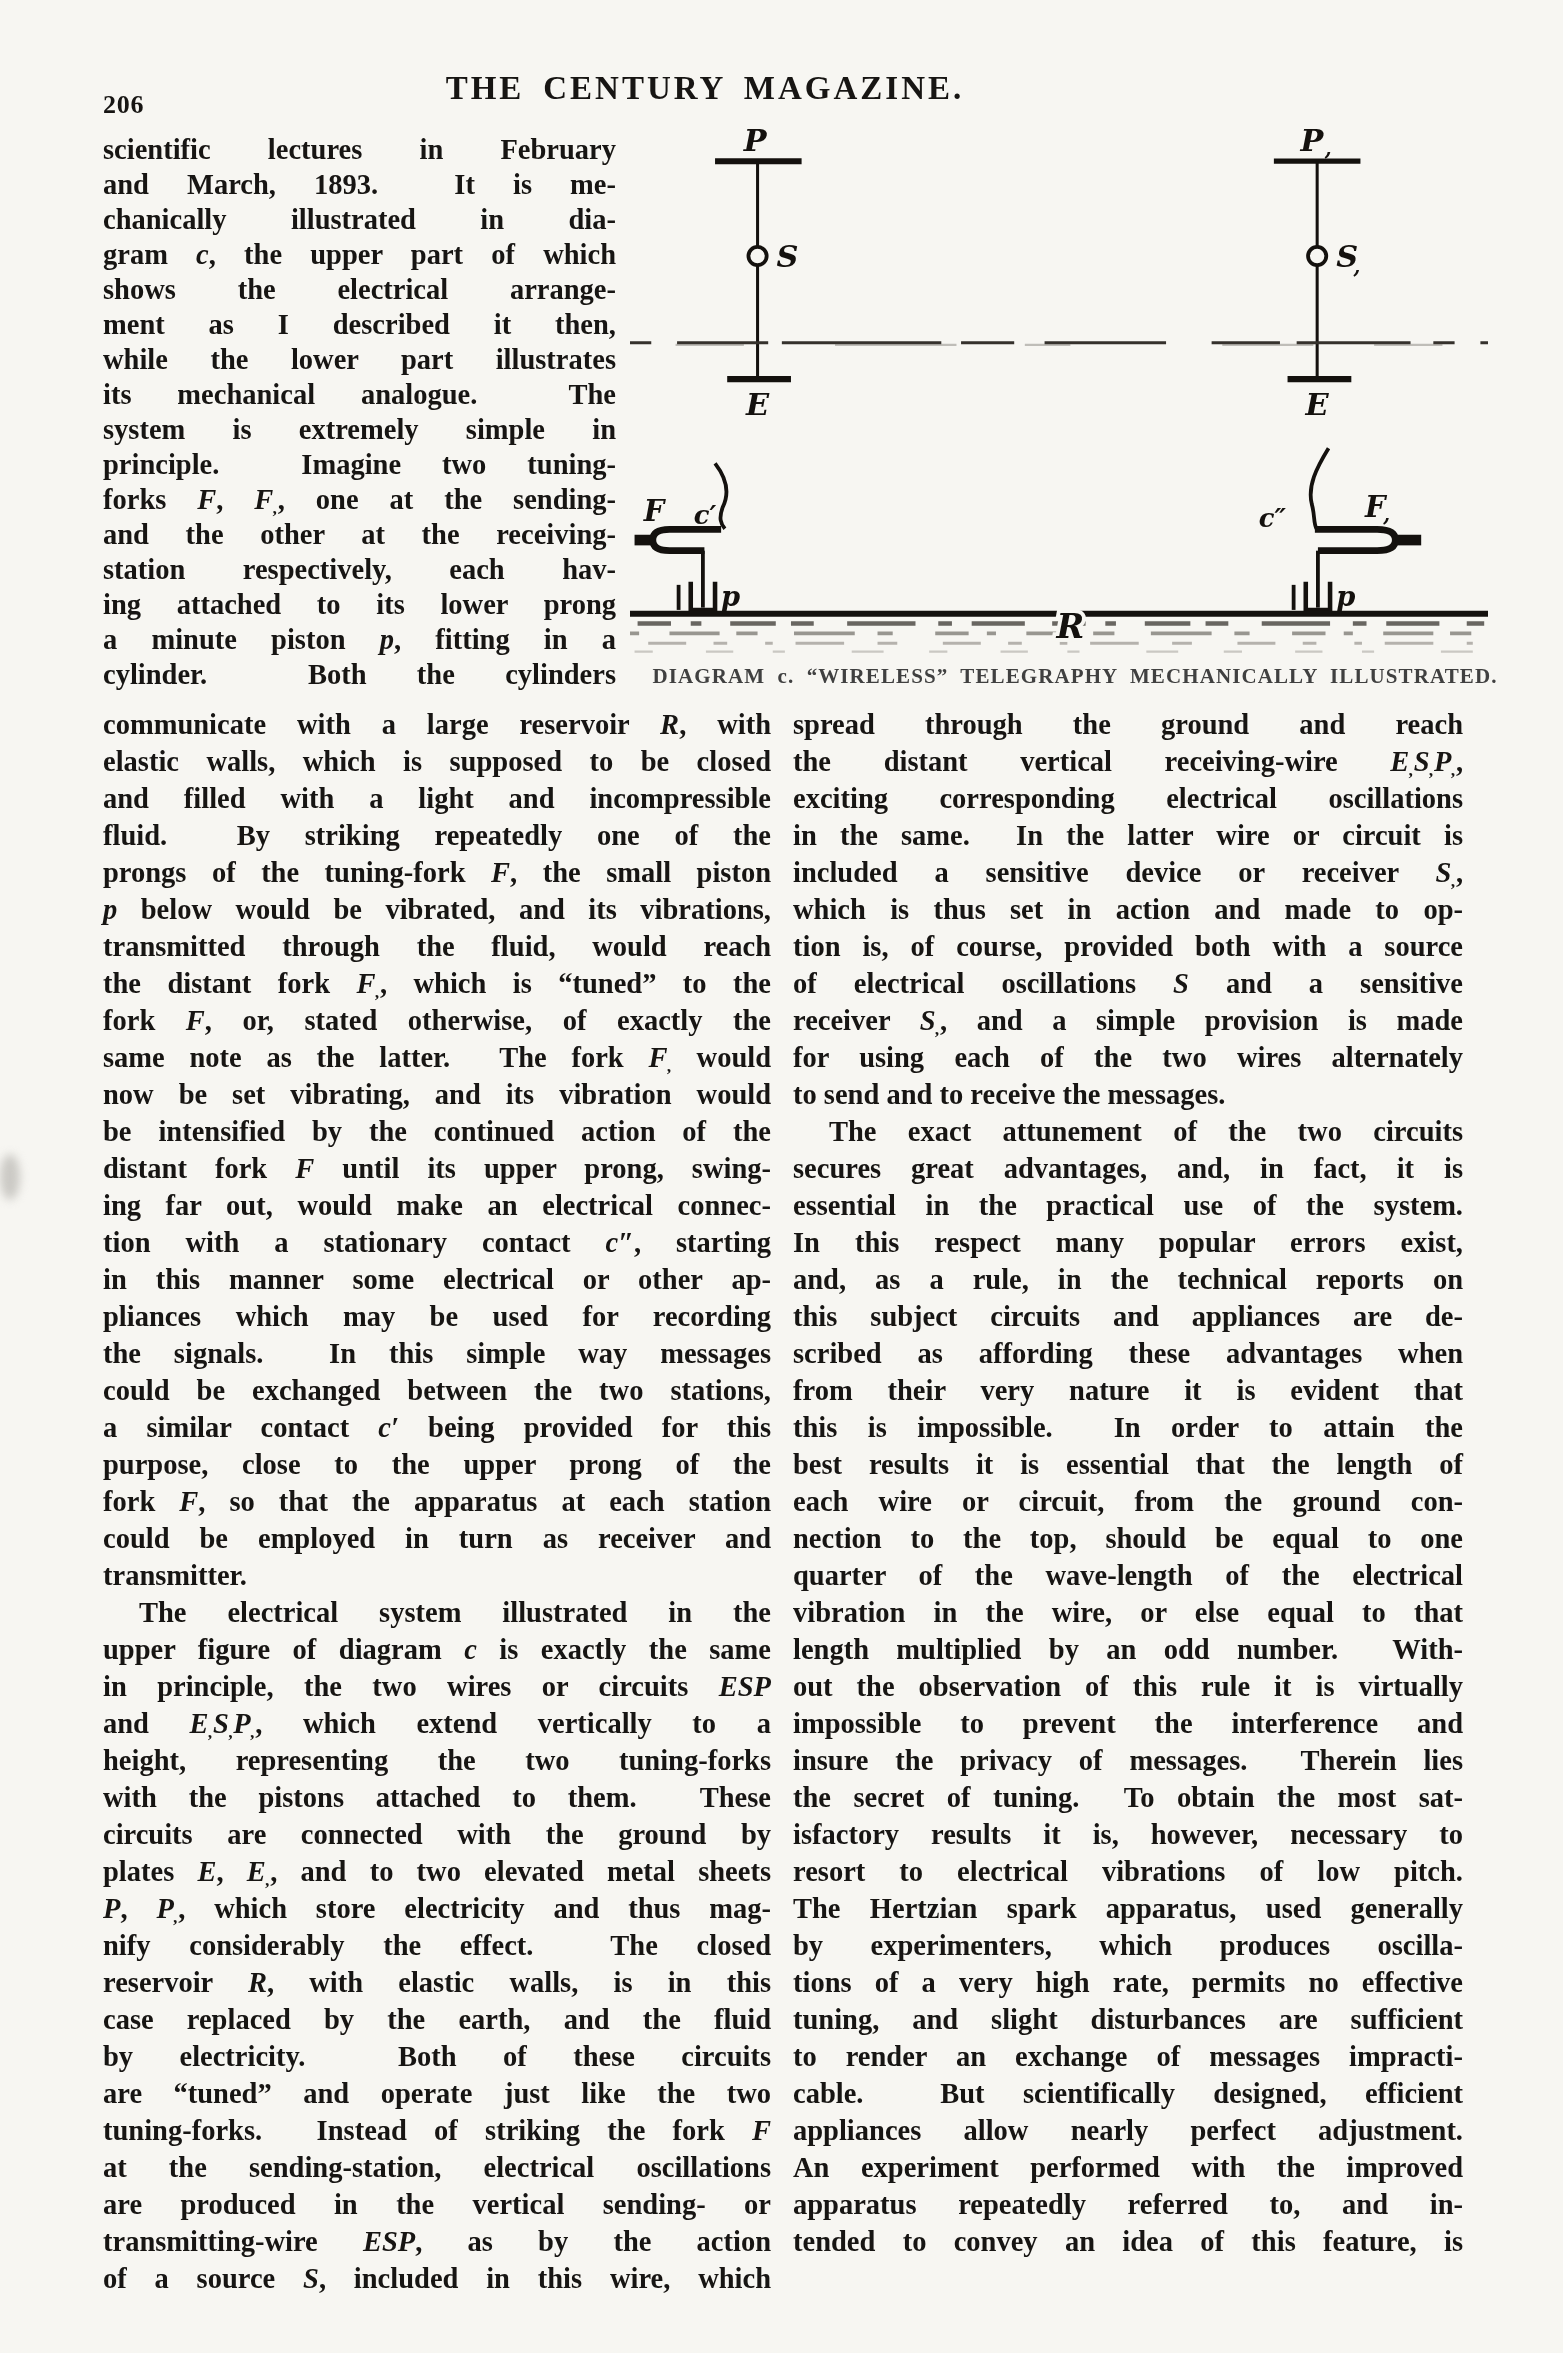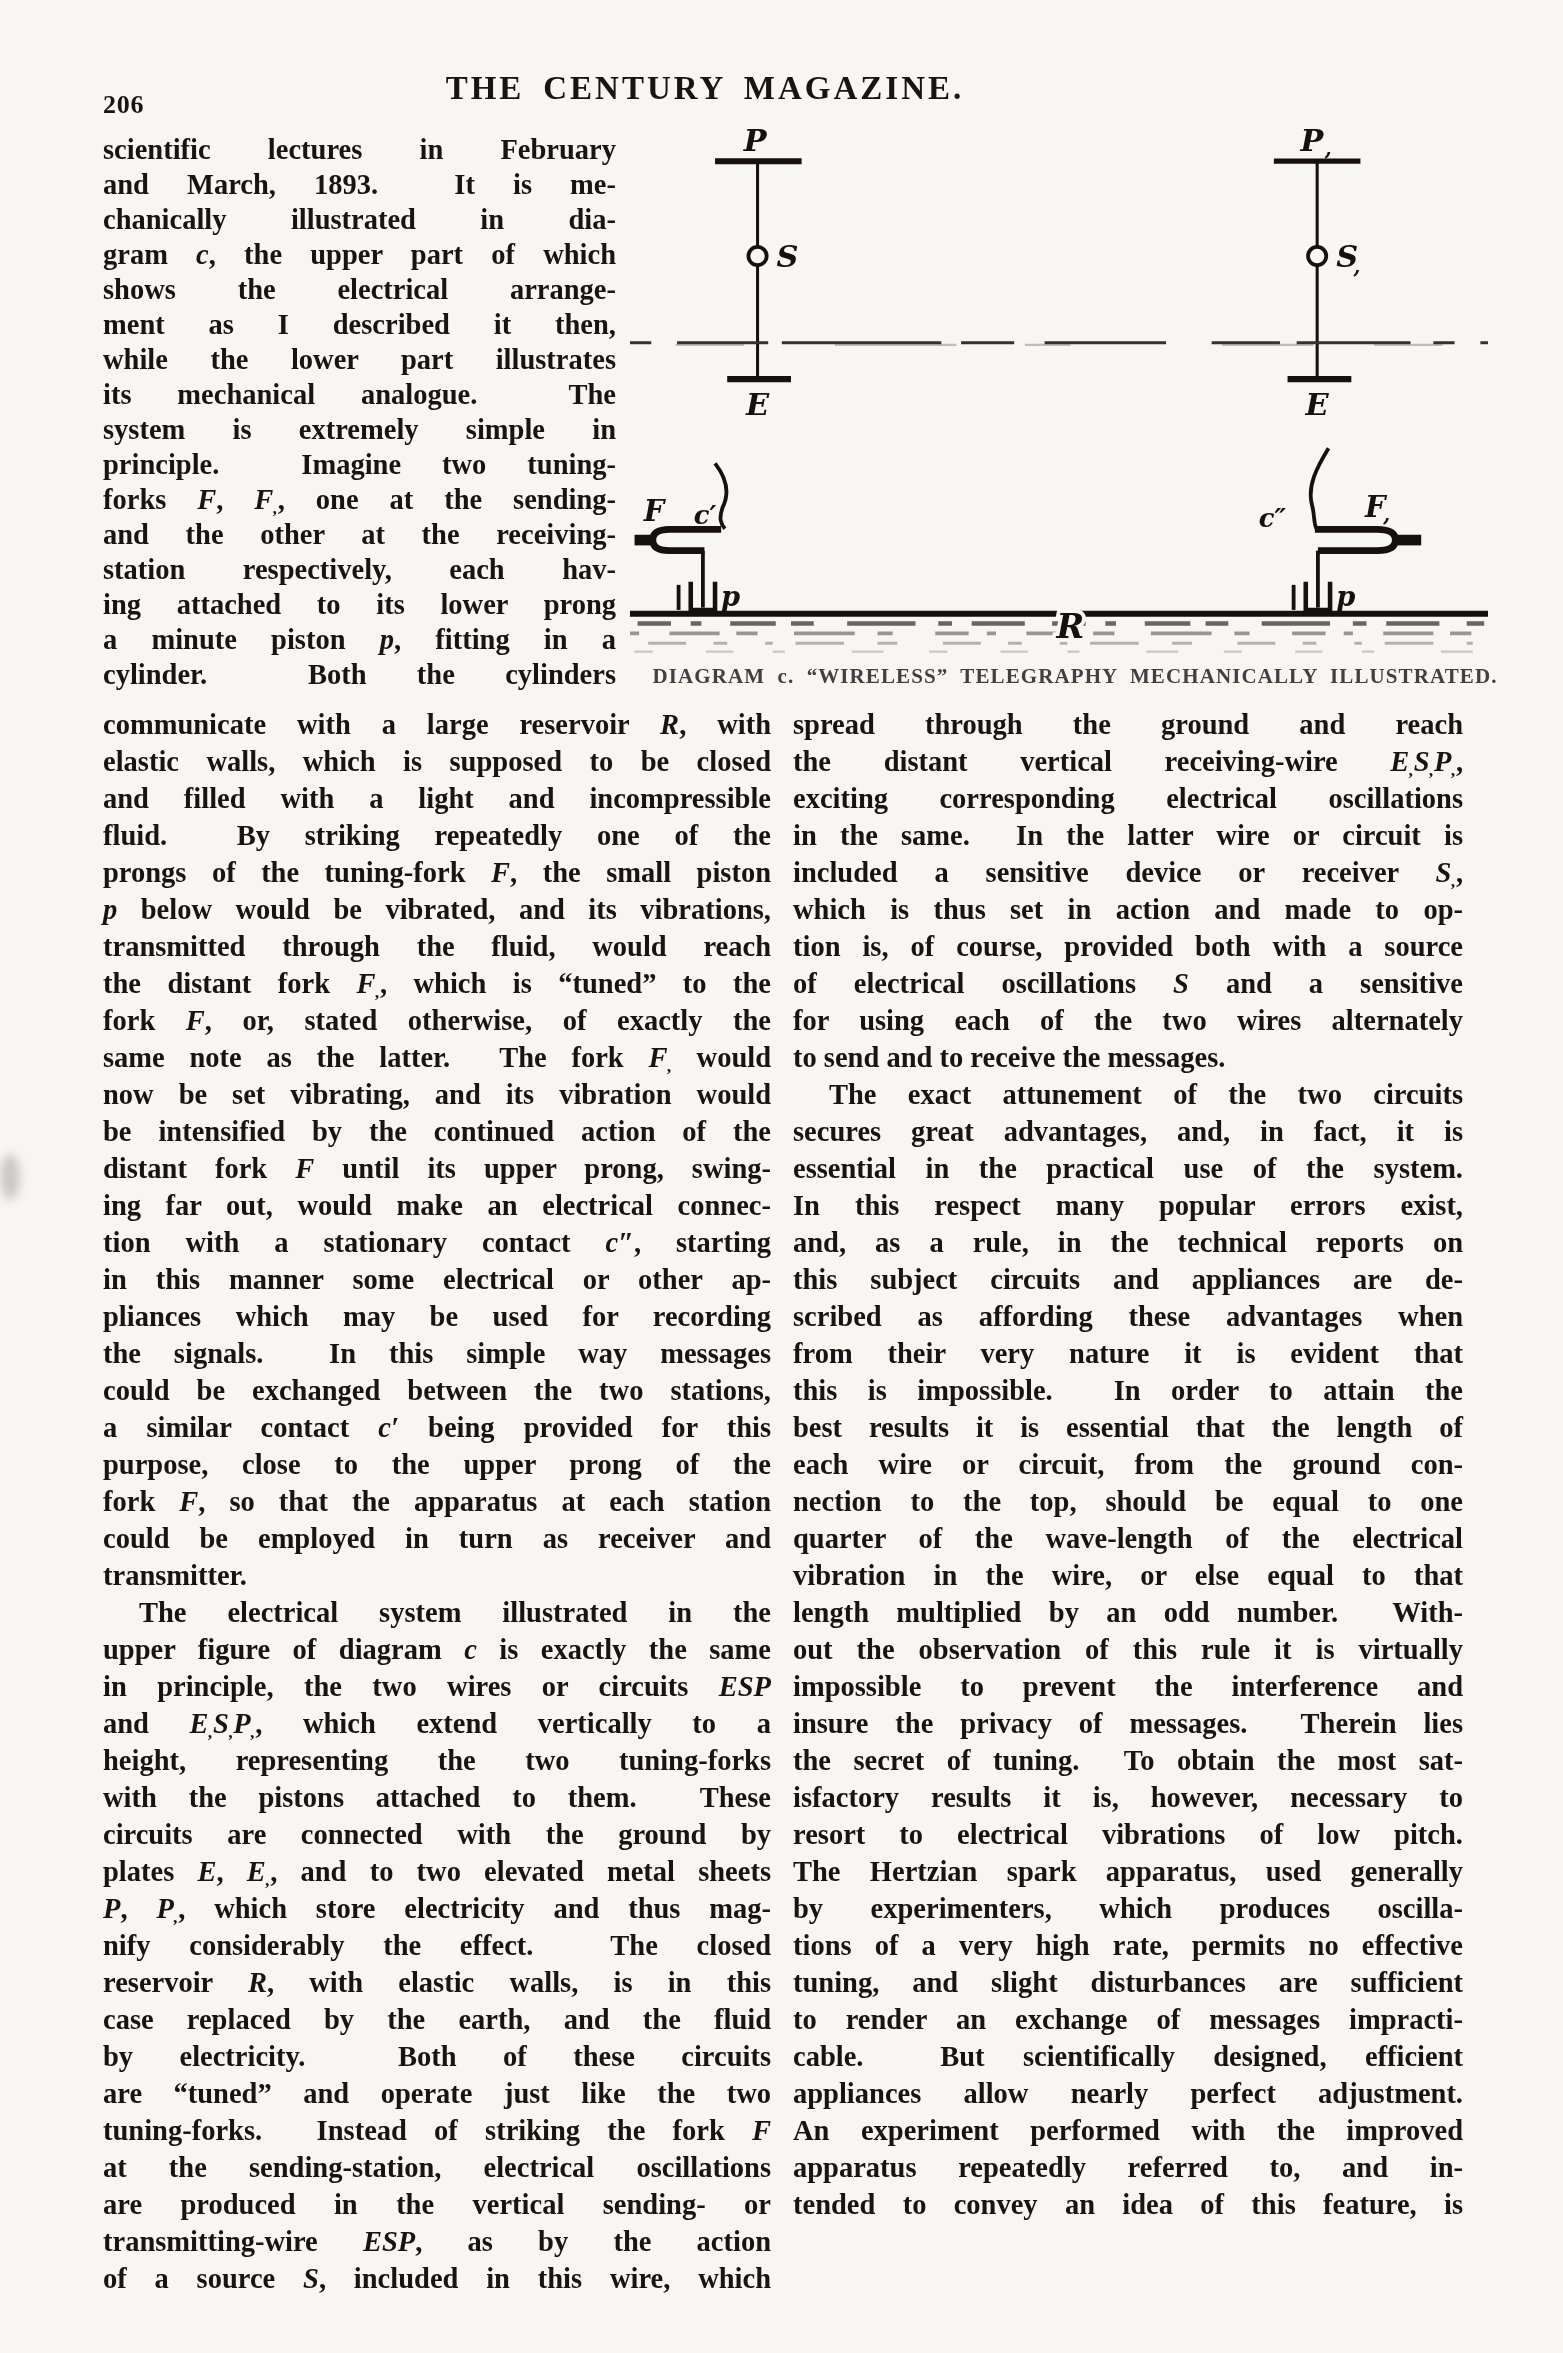--- a/index.html
+++ b/index.html
@@ -196,20 +196,21 @@
     </div>
   <div id="right-col" class="textcol wide">
       <div class="tline">spread through the ground and reach</div>
       <div class="tline">the distant vertical receiving-wire <i>E<sub>,</sub>S<sub>,</sub>P<sub>,</sub></i>,</div>
       <div class="tline">exciting corresponding electrical oscillations</div>
       <div class="tline">in the same.&nbsp; In the latter wire or circuit is</div>
       <div class="tline">included a sensitive device or receiver <i>S<sub>,</sub></i>,</div>
       <div class="tline">which is thus set in action and made to op-</div>
       <div class="tline">tion is, of course, provided both with a source</div>
       <div class="tline">of electrical oscillations <i>S</i> and a sensitive</div>
+      <div class="tline">receiver <i>S<sub>,</sub></i>, and a simple provision is made</div>
       <div class="tline">for using each of the two wires alternately</div>
       <div class="tline end">to send and to receive the messages.</div>
       <div class="tline ind">The exact attunement of the two circuits</div>
       <div class="tline">secures great advantages, and, in fact, it is</div>
       <div class="tline">essential in the practical use of the system.</div>
       <div class="tline">In this respect many popular errors exist,</div>
       <div class="tline">and, as a rule, in the technical reports on</div>
       <div class="tline">this subject circuits and appliances are de-</div>
       <div class="tline">scribed as affording these advantages when</div>
       <div class="tline">from their very nature it is evident that</div>

